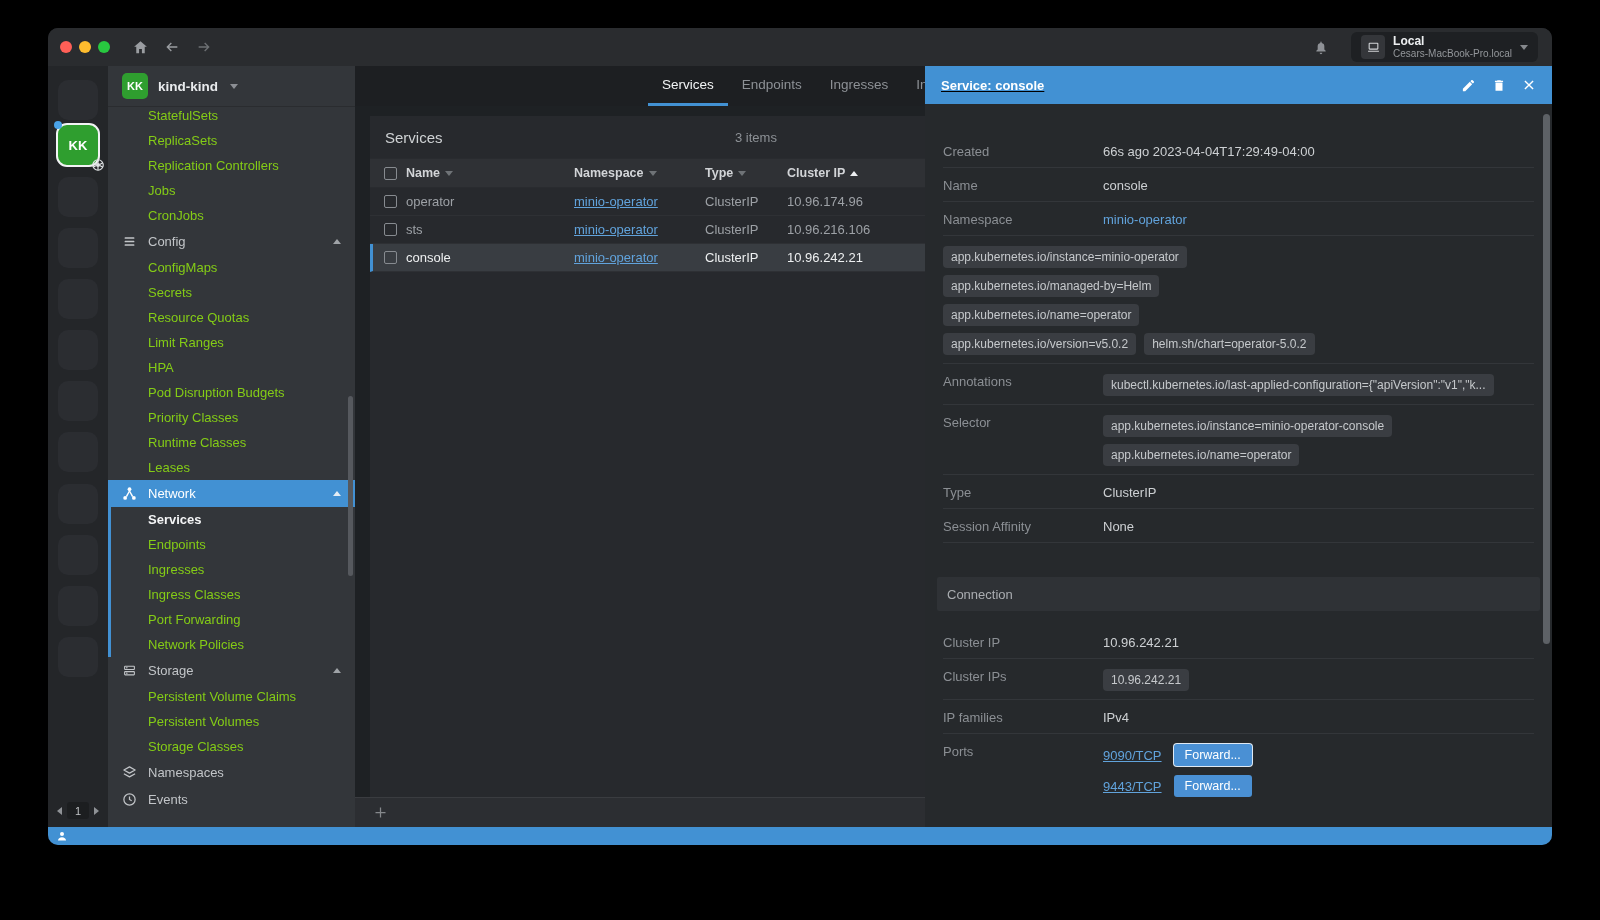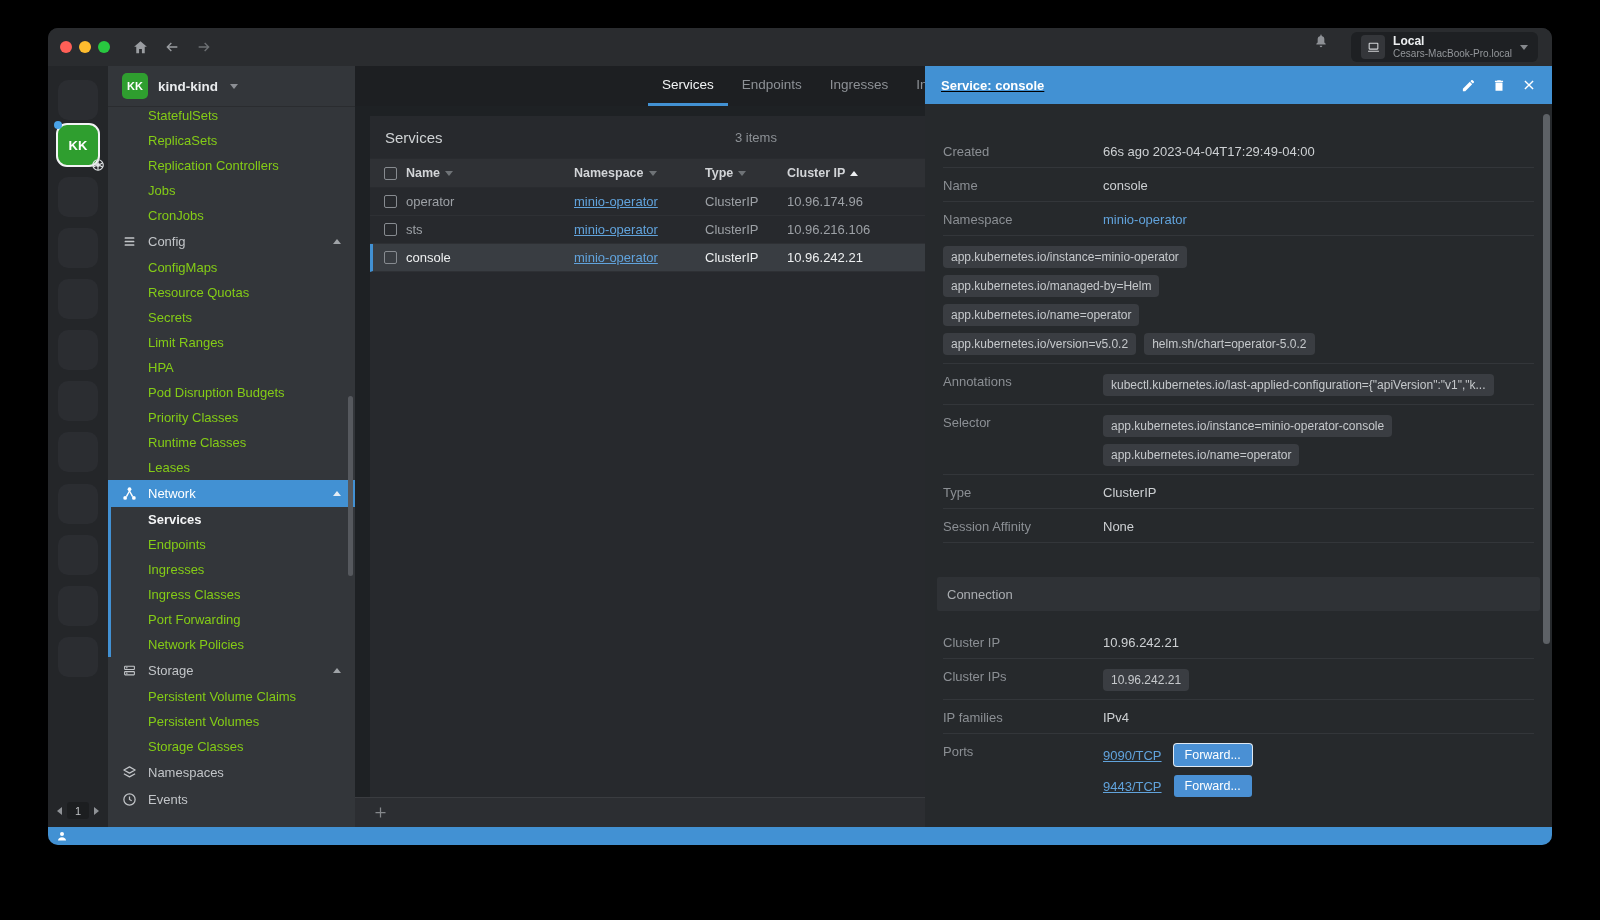--- a/index.html
+++ b/index.html
@@ -8,21 +8,21 @@
   .window { position:absolute; left:48px; top:28px; width:1504px; height:817px;
             background:#26282c; border-radius:10px; overflow:hidden; }
 
   
   .titlebar { position:absolute; left:0; top:0; right:0; height:38px; background:#2a2c2f; display:flex; align-items:center; }
   .lights { display:flex; gap:7px; margin-left:12px; }
   .light { width:12px; height:12px; border-radius:50%; }
   .light.red{ background:#ff5f57; } .light.yellow{ background:#febc2e; } .light.green{ background:#28c840; }
   .navicons { display:flex; align-items:center; gap:14px; margin-left:22px; color:#9a9da1; }
   .navicons .fwd { color:#6d7074; }
-  .titlebar-right { margin-left:auto; display:flex; align-items:flex-start; gap:22px; margin-right:14px; }
+  .titlebar-right { margin-left:auto; display:flex; align-items:center; gap:22px; margin-right:14px; }
   .bell { color:#8e9196; }
   .env-pill { display:flex; align-items:center; gap:8px; background:#1e2023; border-radius:6px; height:30px; padding:0 10px; min-width:180px; }
   .env-icon { width:24px; height:24px; border-radius:4px; background:#34363a; display:flex; align-items:center; justify-content:center; color:#d4d6d9; }
   .env-text { display:flex; flex-direction:column; line-height:1.1; }
   .env-title { color:#eceef0; font-size:12px; font-weight:bold; }
   .env-sub { color:#9box; color:#94979b; font-size:10px; }
   .tri-down { width:0; height:0; border-left:4px solid transparent; border-right:4px solid transparent; border-top:5px solid currentColor; display:inline-block; }
   .tri-up   { width:0; height:0; border-left:4px solid transparent; border-right:4px solid transparent; border-bottom:5px solid currentColor; display:inline-block; }
   .env-caret { color:#85888c; margin-left:auto; }
 
@@ -217,22 +217,22 @@
             <svg width="15" height="13" viewBox="0 0 24 24" fill="currentColor">
                 <rect x="3" y="4" width="18" height="3" rx="1"></rect>
                 <rect x="3" y="10.5" width="18" height="3" rx="1"></rect>
                 <rect x="3" y="17" width="18" height="3" rx="1"></rect>
               </svg>
           </span>
           <span>Config</span>
           <span class="sec-caret tri-up"></span>
         </div>
         <div class="sb-item">ConfigMaps</div>
+        <div class="sb-item">Secrets</div>
         <div class="sb-item">Resource Quotas</div>
-        <div class="sb-item">Secrets</div>
         <div class="sb-item">Limit Ranges</div>
         <div class="sb-item">HPA</div>
         <div class="sb-item">Pod Disruption Budgets</div>
         <div class="sb-item">Priority Classes</div>
         <div class="sb-item">Runtime Classes</div>
         <div class="sb-item">Leases</div>
 
         <div class="sb-section active">
           <span class="sec-icon">
             <svg width="15" height="15" viewBox="0 0 24 24" fill="currentColor">

